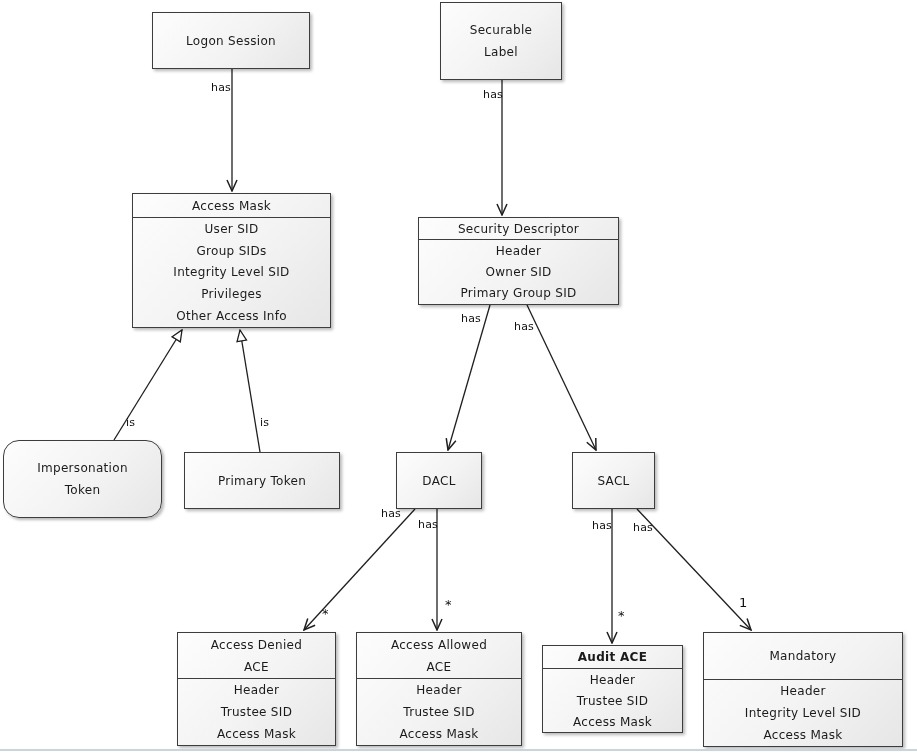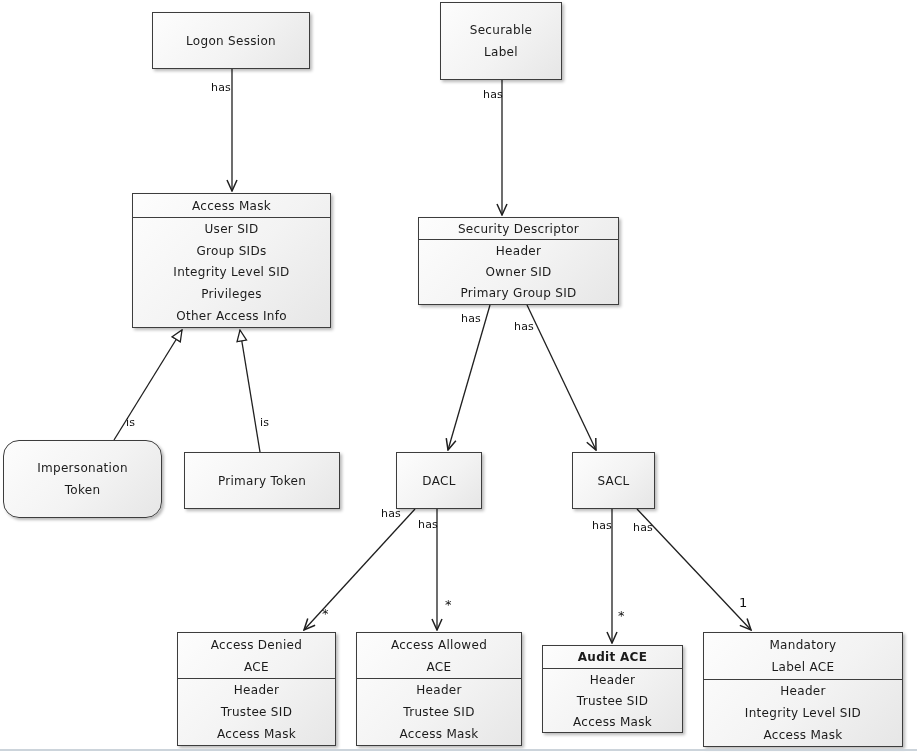--- a/index.html
+++ b/index.html
@@ -200,21 +200,20 @@
       </div>
       <div class="rows">
         <div class="row">Header</div>
         <div class="row">Trustee SID</div>
         <div class="row">Access Mask</div>
       </div>
     </div>
     <div class="node" style="left: 703px; top: 632px; width: 200px; height: 115px;">
       <div class="title with-rows" style="height: 46px;">
         <div class="tline">Mandatory</div>
-        <div class="tline">Label ACE</div>
       </div>
       <div class="rows">
         <div class="row">Header</div>
         <div class="row">Integrity Level SID</div>
         <div class="row">Access Mask</div>
       </div>
     </div>
     <div class="bottom-rule" style="top: 749px; background: rgb(204, 212, 219);"></div>
   </div>
 

